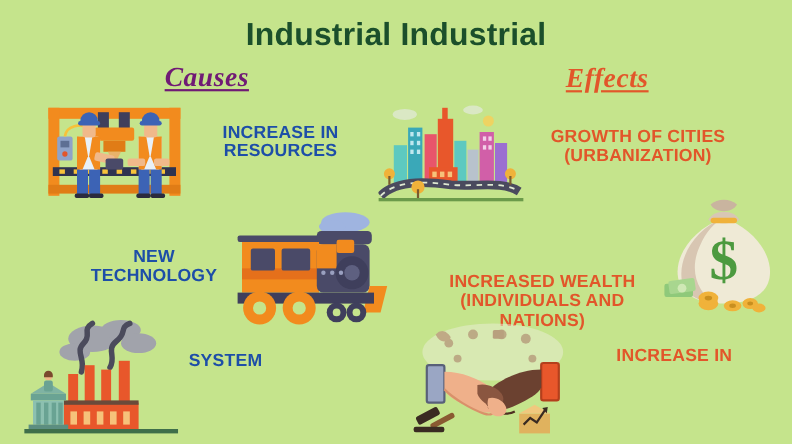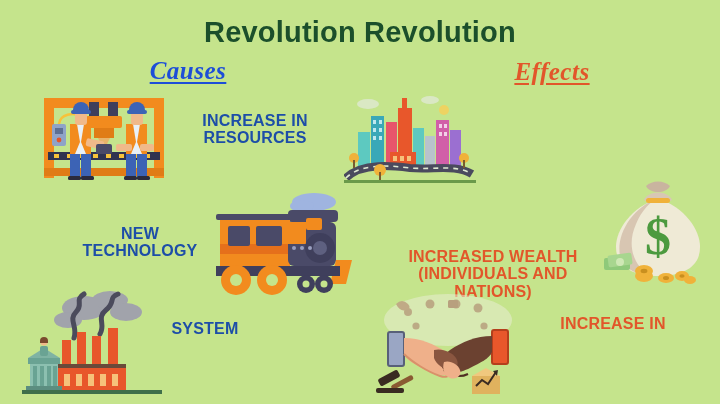--- a/index.html
+++ b/index.html
@@ -24,21 +24,21 @@
   }
   .colhead{
     font-family:"Liberation Serif", serif;
     font-weight:bold;
     font-style:italic;
     font-size:25px;
     text-decoration:underline;
     text-underline-offset:3px;
     letter-spacing:.5px;
   }
-  #causes-head{left:118px;top:57px;width:140px;text-align:center;color:#1d4ed8;}
+  #causes-head{left:118px;top:57px;width:140px;text-align:center;color:#701a75;}
   #effects-head{left:482px;top:58px;width:140px;text-align:center;color:#e2562a;text-decoration:underline;}
 
   
   .label{
     font-weight:bold;
     font-size:16px;
     line-height:1.08;
     letter-spacing:.2px;
     text-align:center;
     text-transform:uppercase;
@@ -60,21 +60,21 @@
   #art-city{left:344px;top:92px;width:132px;height:92px;}
   #art-moneybag{left:602px;top:176px;width:112px;height:112px;}
   #art-handshake{left:372px;top:288px;width:152px;height:110px;}
   svg{display:block;}
 </style>
 </head>
 <body>
 
 <div class="stage">
 
-  <div class="abs" id="title">Revolution Revolution</div>
+  <div class="abs" id="title">Industrial Industrial</div>
 
   <div class="abs colhead" id="causes-head">Causes</div>
   <div class="abs colhead" id="effects-head">Effects</div>
 
   <div class="abs" id="art-factoryline">
     <svg width="140" height="104" viewBox="0 0 140 104">
 
       <rect x="10" y="12" width="120" height="10" fill="#f28b1e"></rect>
       <rect x="10" y="12" width="10" height="80" fill="#f28b1e"></rect>
       <rect x="120" y="12" width="10" height="80" fill="#f28b1e"></rect>
@@ -282,20 +282,24 @@
           <rect x="9" y="68" width="2" height="8" fill="#7a5a2e"></rect>
         <circle cx="36" cy="78" r="6"></circle>
           <rect x="35" y="80" width="2" height="9" fill="#7a5a2e"></rect>
         <circle cx="120" cy="66" r="5"></circle>
           <rect x="119" y="68" width="2" height="8" fill="#7a5a2e"></rect>
       </g>
       <rect x="0" y="88" width="132" height="3" fill="#6b9a4a"></rect>
     </svg>
   </div>
 
+  <div class="abs label effect-label" id="lbl-cities">
+    <div>GROWTH OF CITIES</div>
+    <div>(URBANIZATION)</div>
+  </div>
 
   <div class="abs label effect-label" id="lbl-wealth">
     <div>INCREASED WEALTH</div>
     <div>(INDIVIDUALS AND</div>
     <div>NATIONS)</div>
   </div>
 
   <div class="abs" id="art-moneybag">
     <svg width="112" height="112" viewBox="0 0 112 112">
 

